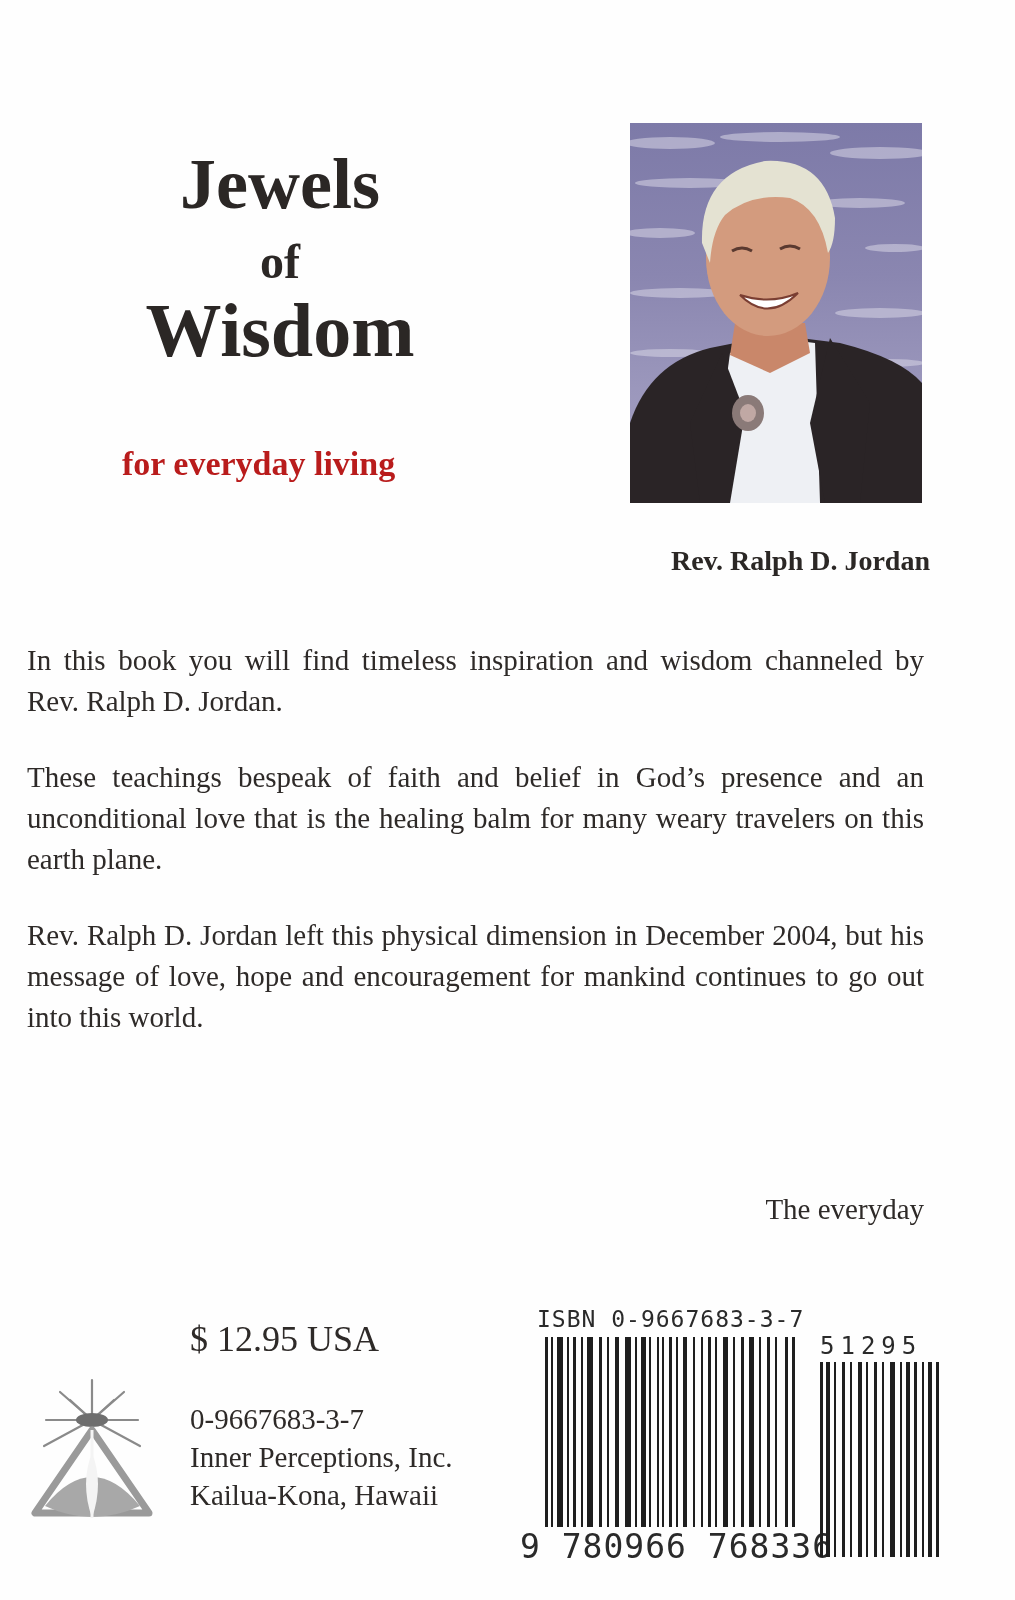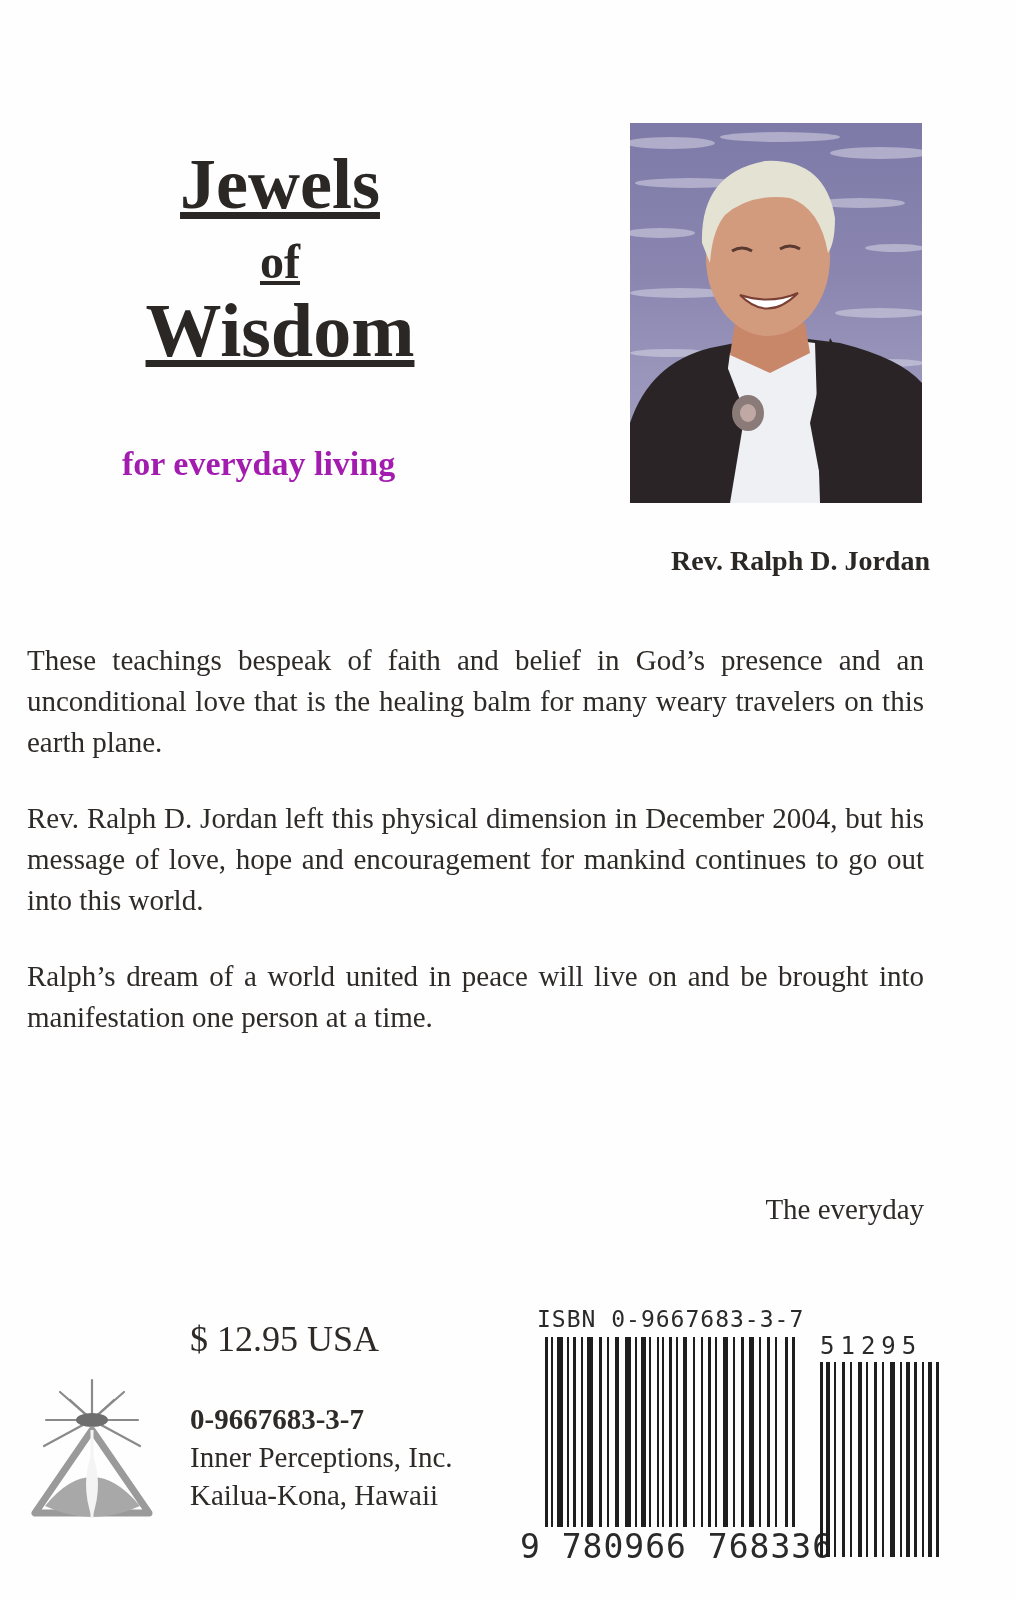--- a/index.html
+++ b/index.html
@@ -8,27 +8,27 @@
       background: #fefefe;
       position: relative;
       overflow: hidden;
       font-family: "Liberation Serif", "DejaVu Serif", serif;
       color: #2a2624;
     }
     .title-block {
       position: absolute; left: 110px; top: 148px; width: 340px;
       text-align: center;
     }
-    .title-line { font-weight: bold; color: #2b2725; display: block; line-height: 1; text-decoration: underline; }
+    .title-line { font-weight: bold; color: #2b2725; display: block; line-height: 1; }
     .t-jewels { font-size: 72px; margin-left: 0; }
     .t-of { font-size: 48px; margin-top: 18px; }
     .t-wisdom { font-size: 76px; margin-top: 6px; }
     .subtitle {
       position: absolute; left: 122px; top: 445px;
-      font-size: 34px; font-weight: bold; color: #a21caf;
+      font-size: 34px; font-weight: bold; color: #b91c1c;
     }
     .photo {
       position: absolute; left: 630px; top: 123px; width: 292px; height: 380px;
       overflow: hidden;
       background: linear-gradient(180deg, #7d7aa8 0%, #8a86b0 40%, #9b97bc 70%, #a9a5c4 100%);
     }
     .photo svg { display: block; }
     .caption {
       position: absolute; left: 600px; top: 515px; width: 330px; text-align: right;
       font-size: 28px; font-weight: bold; color: #2b2725; margin-top: 30px;
@@ -44,21 +44,21 @@
       text-align: right; font-size: 29px; color: #2e2a28;
     }
     .price {
       position: absolute; left: 190px; top: 1318px;
       font-size: 36px; color: #2e2a28;
     }
     .pub-block {
       position: absolute; left: 190px; top: 1400px;
       font-size: 29px; line-height: 38px; color: #2e2a28;
     }
-    .pub-isbn { font-weight: bold; }
+    .pub-isbn { font-weight: normal; }
     .logo {
       position: absolute; left: 30px; top: 1378px; width: 125px; height: 150px;
     }
     .barcode-wrap {
       position: absolute; left: 515px; top: 1300px; width: 430px; height: 260px;
     }
     .isbn-label {
       position: absolute; left: 22px; top: 6px;
       font-family: "DejaVu Sans Mono", "Liberation Mono", monospace;
       font-size: 23px; letter-spacing: 1px; color: #2a2a2a;
@@ -126,23 +126,23 @@
       <path d="M102 128 q10 -6 20 0" stroke="#5a3a30" stroke-width="3" fill="none"></path>
       <path d="M150 126 q10 -6 20 0" stroke="#5a3a30" stroke-width="3" fill="none"></path>
 
       <path d="M110 172 Q138 200 168 170 Q140 182 110 172 Z" fill="#ffffff" stroke="#7a3e32" stroke-width="2"></path>
     </svg>
   </div>
 
   <div class="caption">Rev. Ralph D. Jordan</div>
 
   <div class="body-text">
+    <p>In this book you will find timeless inspiration and wisdom channeled by Rev. Ralph D. Jordan.</p>
     <p>These teachings bespeak of faith and belief in God’s presence and an unconditional love that is the healing balm for many weary travelers on this earth plane.</p>
     <p>Rev. Ralph D. Jordan left this physical dimension in December 2004, but his message of love, hope and encouragement for mankind continues to go out into this world.</p>
-    <p>Ralph’s dream of a world united in peace will live on and be brought into manifestation one person at a time.</p>
   </div>
 
   <div class="signoff">The everyday</div>
 
   <div class="price">$ 12.95 USA</div>
 
   <div class="logo">
     <svg width="125" height="150" viewBox="0 0 125 150">
       <g stroke="#8a8a8a" stroke-width="2.2" stroke-linecap="round">
         <line x1="62" y1="42" x2="62" y2="2"></line>

